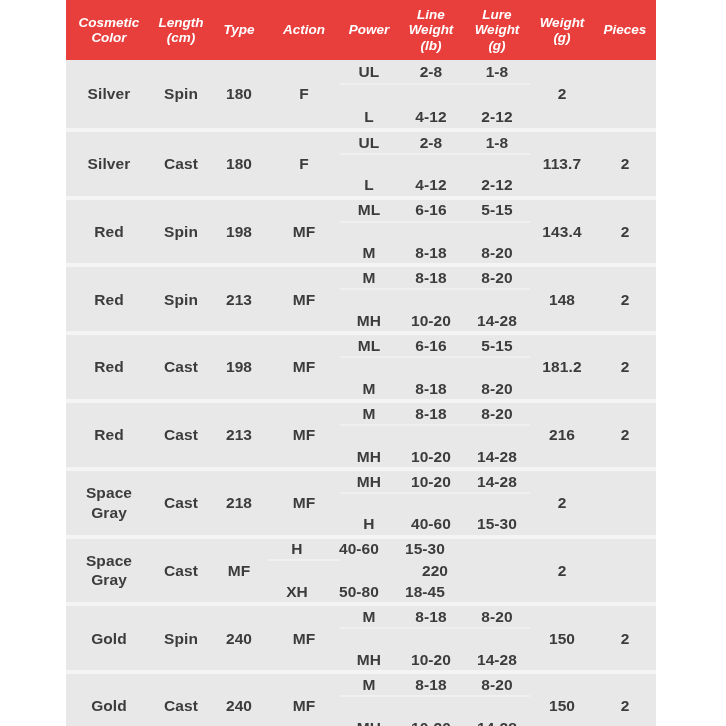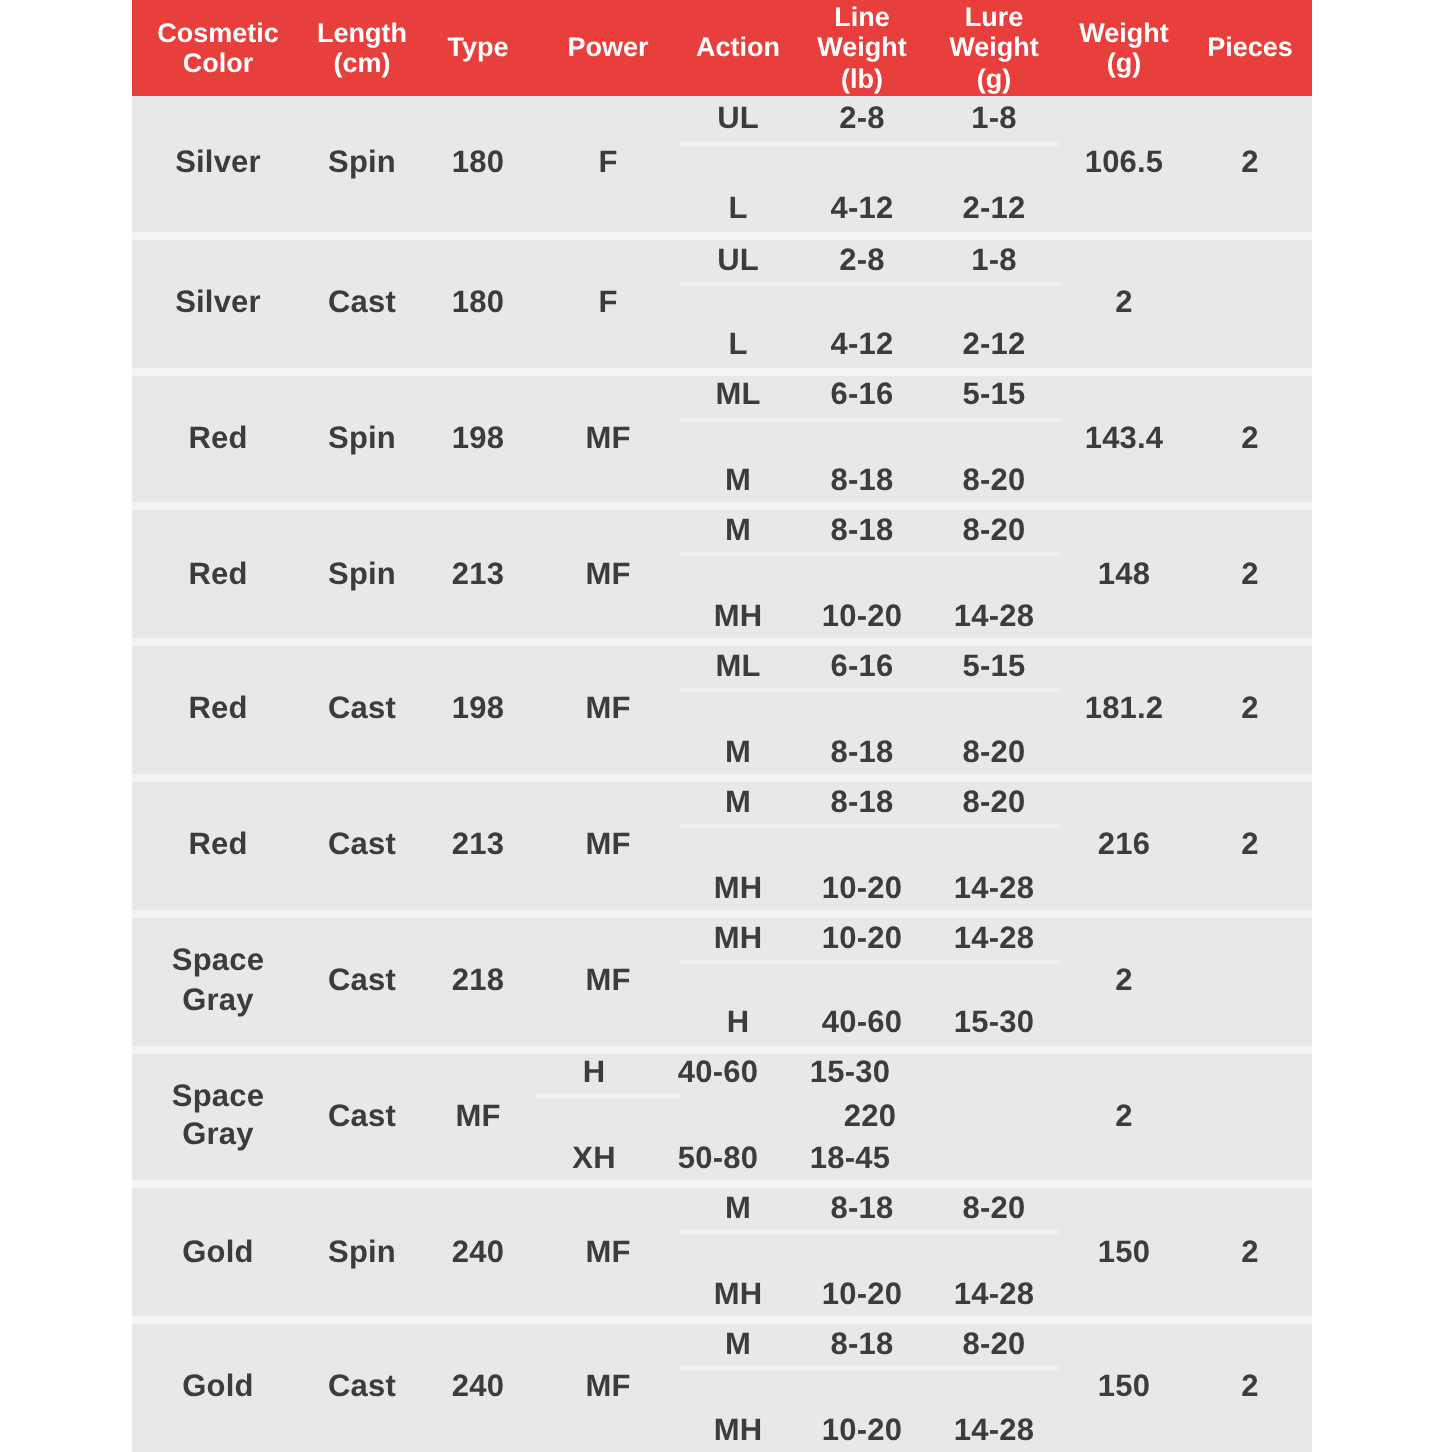--- a/index.html
+++ b/index.html
@@ -11,22 +11,23 @@
   }
   .spec-table {
     position: absolute;
     left: 66px; top: 0;
     width: 590px; height: 726px;
     overflow: hidden;
   }
   .thead {
     display: grid;
     grid-template-columns: 86px 58px 58px 72px 58px 66px 66px 64px 62px;
-    height: 48px;
+    height: 60px;
     background: var(--header-bg, #e83e3c);
+    font-style: italic;
   }
   .th {
     display: flex;
     align-items: center;
     justify-content: center;
     text-align: center;
     color: var(--header-text, #ffffff);
     font-size: 13.5px;
     font-weight: 700;
     line-height: 1.12;
@@ -70,22 +71,22 @@
 <body>
 
 <div class="spec-table">
 
   <div class="thead">
     <div class="th">Cosmetic
 Color</div>
     <div class="th">Length
 (cm)</div>
     <div class="th">Type</div>
+    <div class="th">Action</div>
     <div class="th">Power</div>
-    <div class="th">Action</div>
     <div class="th">Line
 Weight
 (lb)</div>
     <div class="th">Lure
 Weight
 (g)</div>
     <div class="th">Weight
 (g)</div>
     <div class="th">Pieces</div>
   </div>
@@ -101,41 +102,41 @@
         <div class="cell">UL</div>
         <div class="cell">2-8</div>
         <div class="cell">1-8</div>
       </div>
       <div class="sub-row">
         <div class="cell">L</div>
         <div class="cell">4-12</div>
         <div class="cell">2-12</div>
       </div>
     </div>
-    <div class="cell">106.5</div>
     <div class="cell">2</div>
   </div>
 
   <div class="row-group">
     <div class="cell">Silver</div>
     <div class="cell">Cast</div>
     <div class="cell">180</div>
     <div class="cell">F</div>
     <div class="sub-block">
       <div class="sub-row">
         <div class="cell">UL</div>
         <div class="cell">2-8</div>
         <div class="cell">1-8</div>
       </div>
       <div class="sub-row">
         <div class="cell">L</div>
         <div class="cell">4-12</div>
         <div class="cell">2-12</div>
       </div>
     </div>
+    <div class="cell">113.7</div>
     <div class="cell">2</div>
   </div>
 
   <div class="row-group">
     <div class="cell">Red</div>
     <div class="cell">Spin</div>
     <div class="cell">198</div>
     <div class="cell">MF</div>
     <div class="sub-block">
       <div class="sub-row">

